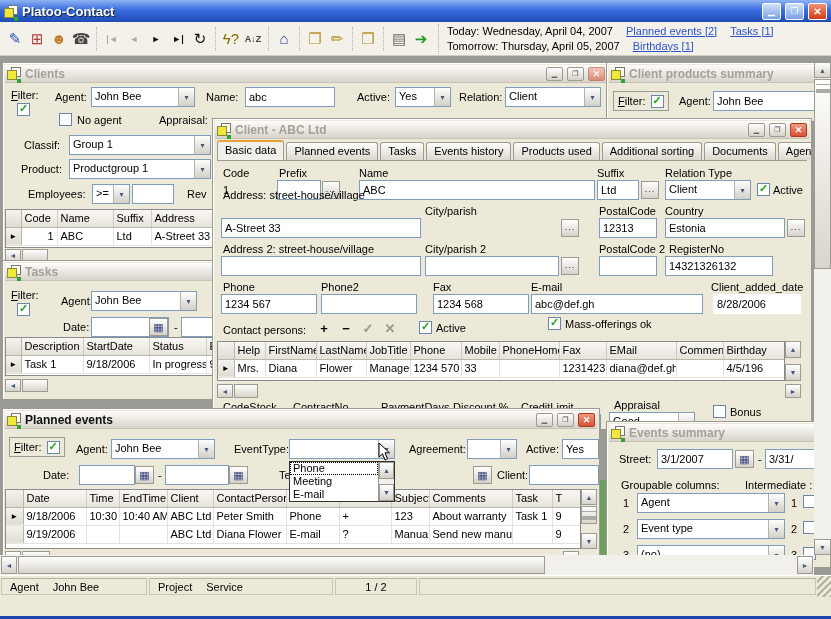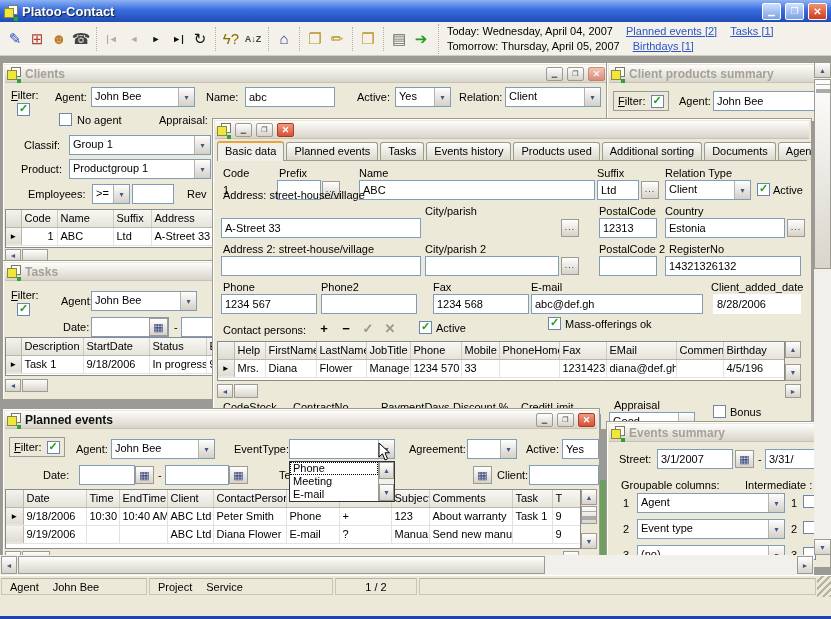--- a/index.html
+++ b/index.html
@@ -46,21 +46,21 @@
   .cal { position:absolute; width:19px; height:18px; display:flex; align-items:center; justify-content:center; color:#38457f; font-size:11px; }
   .dots { position:absolute; width:18px; height:18px; font-size:9px; letter-spacing:1px; display:flex; align-items:flex-end; justify-content:center; padding-bottom:4px; color:#333;}
   .filterbox { position:absolute; border:1px solid #9a9a9a; display:flex; align-items:center; gap:5px; padding:0 4px; height:20px; font-size:11px; }
   .filterbox .fchk { position:static; }
   .gridbox { position:absolute; border:1px solid #8a8a8a; background:#fff; overflow:hidden; }
   table.grid { border-collapse:collapse; table-layout:fixed; background:#fff; }
   table.grid th { background:linear-gradient(#f8f7f4,#e6e3d9); border-right:1px solid #cfccc2; border-bottom:1px solid #b9b6ac; font-weight:normal; font-size:11px; text-align:left; padding:1px 3px; height:17px; white-space:nowrap; overflow:hidden; }
   table.grid td { border-right:1px solid #e4e2da; border-bottom:1px solid #e4e2da; font-size:11px; padding:1px 3px; height:18px; white-space:nowrap; overflow:hidden; }
   table.grid .marker { background:linear-gradient(#f4f3ef,#dedbd1); border-right:1px solid #b9b6ac; font-size:8px; text-align:center; padding:1px; }
   .clients-grid td:nth-child(2) { text-align:right; }
-  .tabs { position:absolute; left:4px; top:22px; right:4px; height:20px; border-bottom:1px solid #9d9a91; display:flex; align-items:center; }
+  .tabs { position:absolute; left:4px; top:22px; right:4px; height:20px; border-bottom:1px solid #9d9a91; display:flex; align-items:flex-end; }
   .tab { height:18px; padding:2px 7px; background:linear-gradient(#fdfdfb,#dcd8ce); border:1px solid #9d9a91; border-bottom:none; border-radius:3px 3px 0 0; font-size:11px; margin-right:2px; white-space:nowrap; }
   .tab.sel { background:#f1efe9; border-top:2px solid #e8a33d; height:20px; position:relative; }
   .sbtn { position:absolute; background:linear-gradient(#fff,#d6d2ca); border:1px solid #9d9a91; color:#44597f; font-size:7px; display:flex; align-items:center; justify-content:center; }
   .thumb { position:absolute; background:linear-gradient(#fdfdfc,#d9d5cc); border:1px solid #9d9a91; }
   .thumb i { display:block; margin:4px auto 0; width:14px; border-top:1px solid #aaa; box-shadow:0 2px 0 #aaa,0 4px 0 #aaa; height:5px;}
   .track { position:absolute; background:#f2f0eb; }
   .ddlist { position:absolute; background:#fff; border:1px solid #333; z-index:8; display:flex; }
   .dditems { flex:1; }
   .dditem { font-size:11px; padding:0 3px; height:13px; line-height:13px; white-space:nowrap; }
   .dditem.foc { outline:1px dotted #000; outline-offset:-1px; }
@@ -278,20 +278,21 @@
             </tbody>
         </table>
       </div>
       <span class="sbtn" style="left:2px;top:118px;width:16px;height:13px">◄</span>
       <span class="thumb" style="left:19px;top:118px;width:26px;height:13px"></span>
     </div>
 
     <div class="win inactive" style="left:212px;top:62px;width:600px;height:312px;z-index:3">
       <div class="tbar inactive">
         <span class="app-ico"></span>
+        <span class="ttext">Client - ABC Ltd</span>
         <span class="wb">▁</span>
         <span class="wb">❐</span>
         <span class="wb close">✕</span>
       </div>
       <div class="tabs">
         <span class="tab sel">Basic data</span>
         <span class="tab">Planned events</span>
         <span class="tab">Tasks</span>
         <span class="tab">Events history</span>
         <span class="tab">Products used</span>
@@ -329,21 +330,21 @@
       <span class="edit" style="left:452px;top:99px;width:120px">Estonia</span>
       <span class="dots face" style="left:574px;top:100px">...</span>
       <span class="lbl" style="left:10px;top:124px">Address 2: street-house/village</span>
       <span class="lbl" style="left:212px;top:124px">City/parish 2</span>
       <span class="lbl" style="left:386px;top:124px">PostalCode 2</span>
       <span class="lbl" style="left:456px;top:124px">RegisterNo</span>
       <span class="edit" style="left:8px;top:137px;width:200px"></span>
       <span class="edit" style="left:212px;top:137px;width:134px"></span>
       <span class="dots face" style="left:348px;top:138px">...</span>
       <span class="edit" style="left:386px;top:137px;width:58px"></span>
-      <span class="edit" style="left:452px;top:137px;width:136px">14321326132</span>
+      <span class="edit" style="left:452px;top:137px;width:108px">14321326132</span>
       <span class="lbl" style="left:10px;top:162px">Phone</span>
       <span class="lbl" style="left:108px;top:162px">Phone2</span>
       <span class="lbl" style="left:220px;top:162px">Fax</span>
       <span class="lbl" style="left:318px;top:162px">E-mail</span>
       <span class="lbl" style="left:498px;top:162px">Client_added_date</span>
       <span class="edit" style="left:8px;top:175px;width:96px">1234 567</span>
       <span class="edit" style="left:108px;top:175px;width:96px"></span>
       <span class="edit" style="left:220px;top:175px;width:96px">1234 568</span>
       <span class="edit" style="left:318px;top:175px;width:172px">abc@def.gh</span>
       <span class="edit flat" style="left:500px;top:175px;width:88px">8/28/2006</span>

